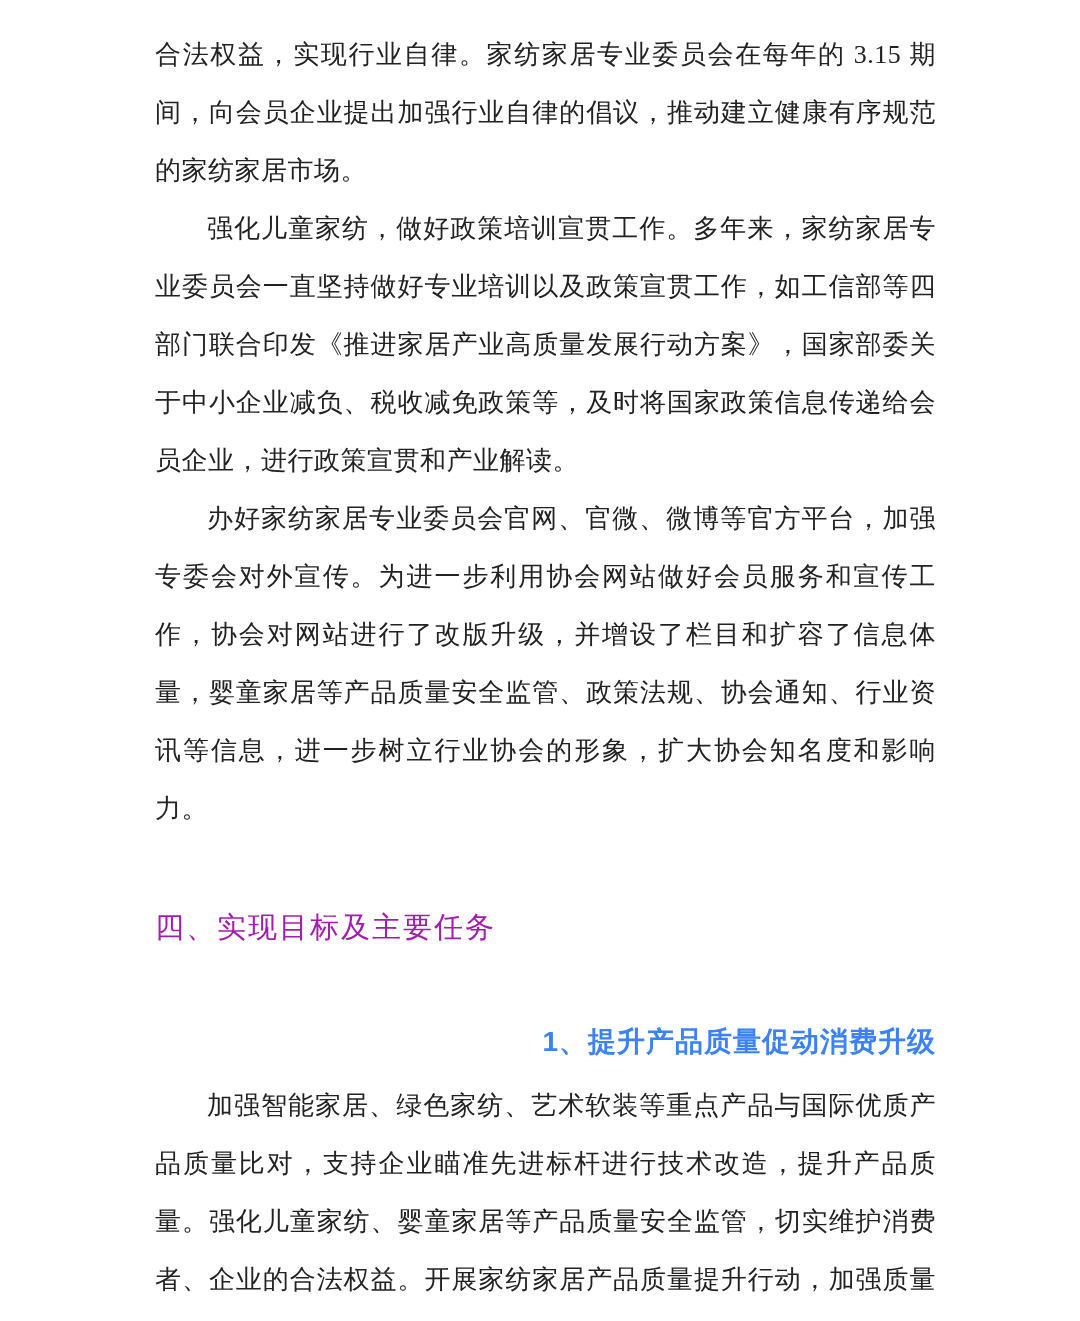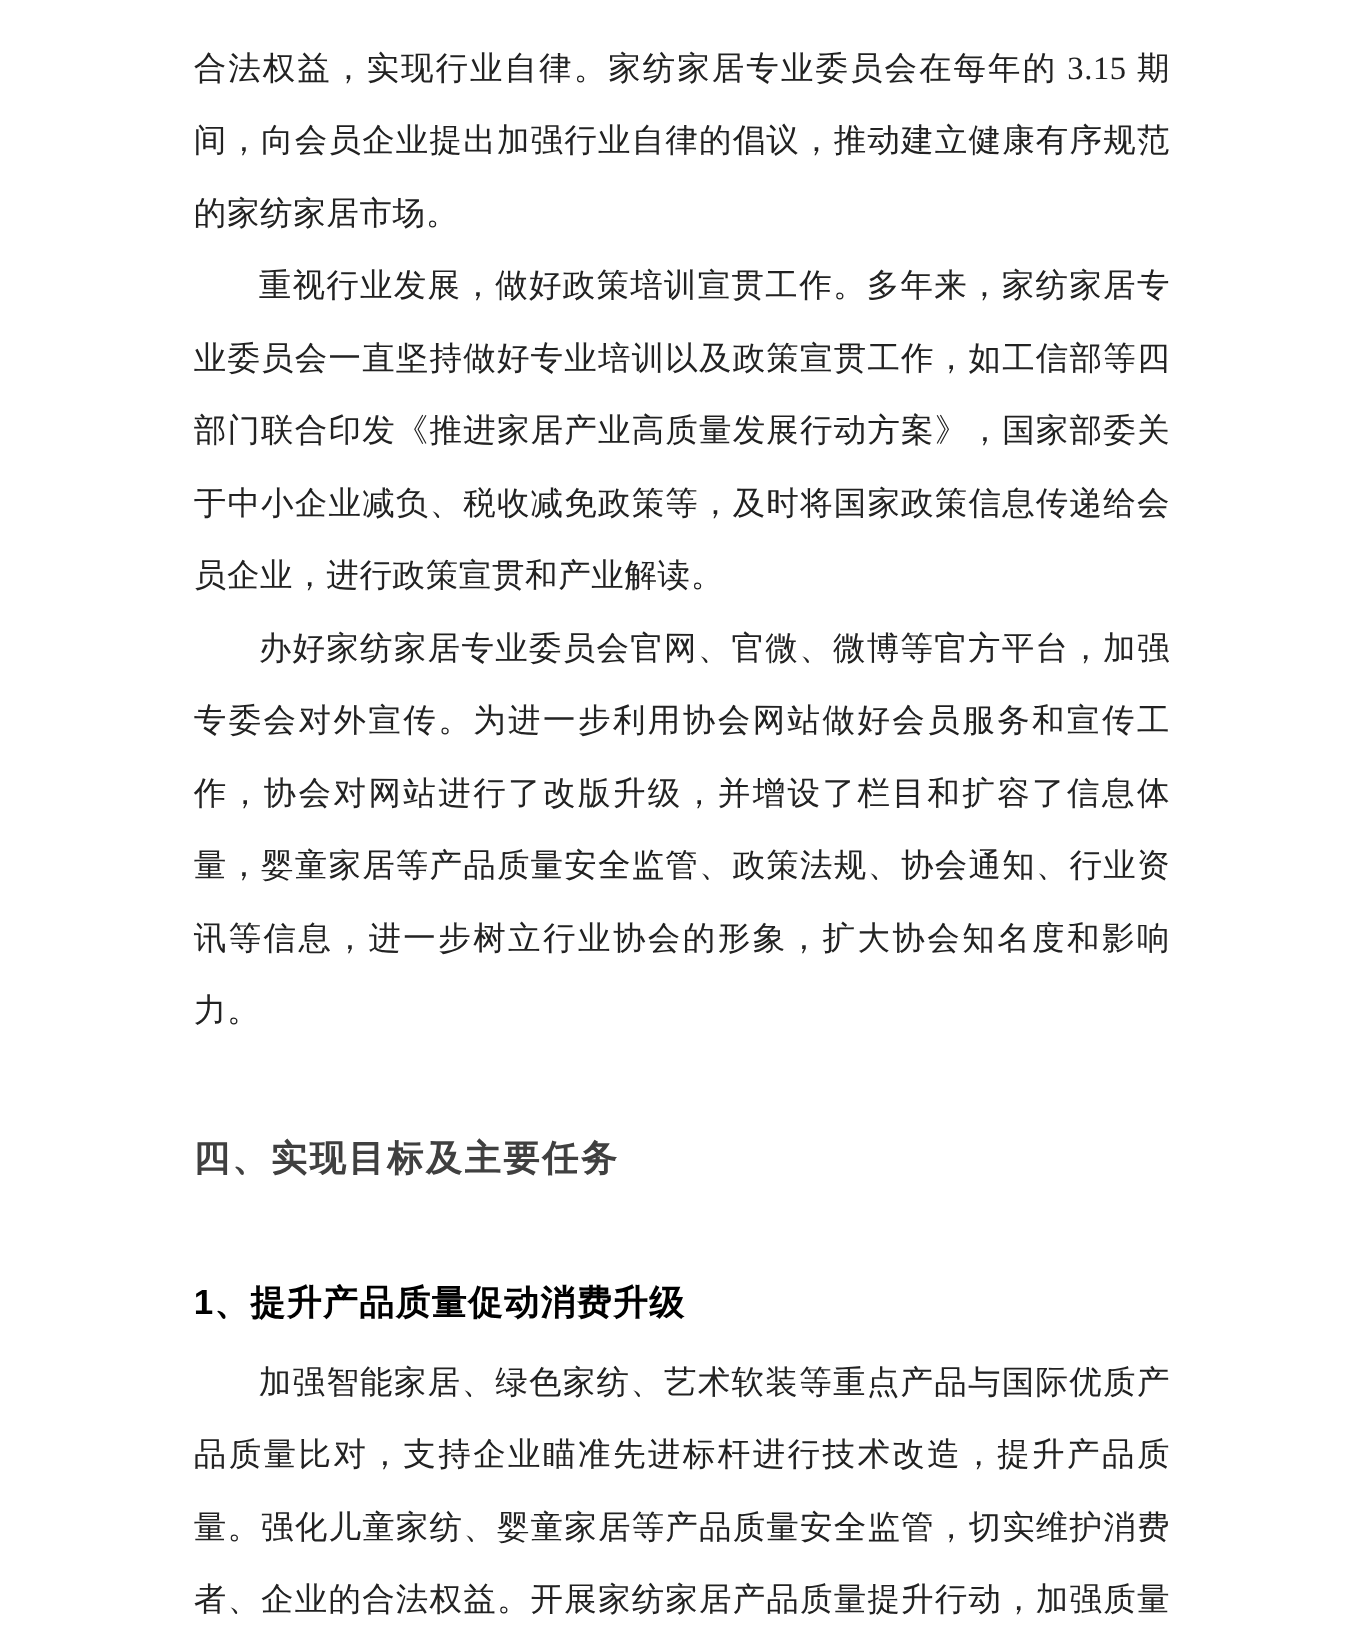--- a/index.html
+++ b/index.html
@@ -24,43 +24,43 @@
     line-height: 58px;
     text-align: justify;
     text-justify: inter-character;
     letter-spacing: 0.5px;
   }
   .doc p.indent {
     text-indent: 2em;
   }
   .doc p.h1 {
     font-family: "Liberation Sans", "DejaVu Sans", sans-serif;
-    font-weight: bold;
+    font-weight: normal;
     font-size: 29px;
-    color: #404040;
+    color: #a21caf;
     text-align: left;
     margin-top: 60px;
     letter-spacing: 2px;
   }
   .doc p.h2 {
     font-family: "Liberation Sans", "DejaVu Sans", sans-serif;
     font-weight: bold;
     font-size: 28px;
-    color: #000000;
-    text-align: left;
+    color: #3b82f6;
+    text-align: right;
     margin-top: 57px;
     margin-bottom: 6px;
     letter-spacing: 1px;
   }
 </style>
 </head>
 <body>
 
 <div class="page">
   <div class="doc" id="doc-body">
       <p class="body">合法权益，实现行业自律。家纺家居专业委员会在每年的 3.15 期间，向会员企业提出加强行业自律的倡议，推动建立健康有序规范的家纺家居市场。</p>
-      <p class="body indent">重视行业发展，做好政策培训宣贯工作。多年来，家纺家居专业委员会一直坚持做好专业培训以及政策宣贯工作，如工信部等四部门联合印发《推进家居产业高质量发展行动方案》，国家部委关于中小企业减负、税收减免政策等，及时将国家政策信息传递给会员企业，进行政策宣贯和产业解读。</p>
+      <p class="body indent">强化儿童家纺，做好政策培训宣贯工作。多年来，家纺家居专业委员会一直坚持做好专业培训以及政策宣贯工作，如工信部等四部门联合印发《推进家居产业高质量发展行动方案》，国家部委关于中小企业减负、税收减免政策等，及时将国家政策信息传递给会员企业，进行政策宣贯和产业解读。</p>
       <p class="body indent">办好家纺家居专业委员会官网、官微、微博等官方平台，加强专委会对外宣传。为进一步利用协会网站做好会员服务和宣传工作，协会对网站进行了改版升级，并增设了栏目和扩容了信息体量，婴童家居等产品质量安全监管、政策法规、协会通知、行业资讯等信息，进一步树立行业协会的形象，扩大协会知名度和影响力。</p>
       <p class="h1">四、实现目标及主要任务</p>
       <p class="h2">1、提升产品质量促动消费升级</p>
       <p class="body indent">加强智能家居、绿色家纺、艺术软装等重点产品与国际优质产品质量比对，支持企业瞄准先进标杆进行技术改造，提升产品质量。强化儿童家纺、婴童家居等产品质量安全监管，切实维护消费者、企业的合法权益。开展家纺家居产品质量提升行动，加强质量管理数字化创新与应用，引导企业利用 5G、工业互联网、大数据、人工智能、</p>
     </div>
 </div>
 
 </body></html>

